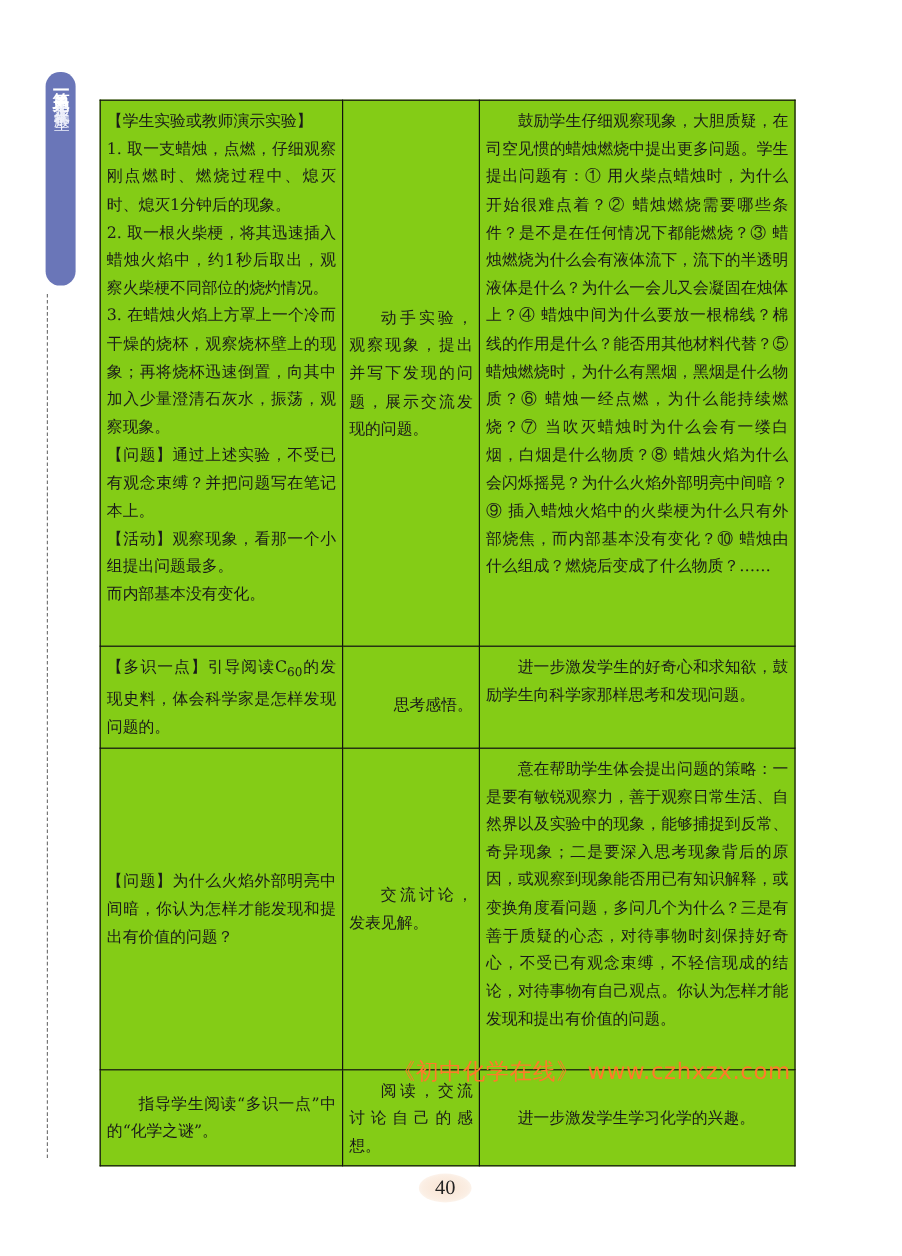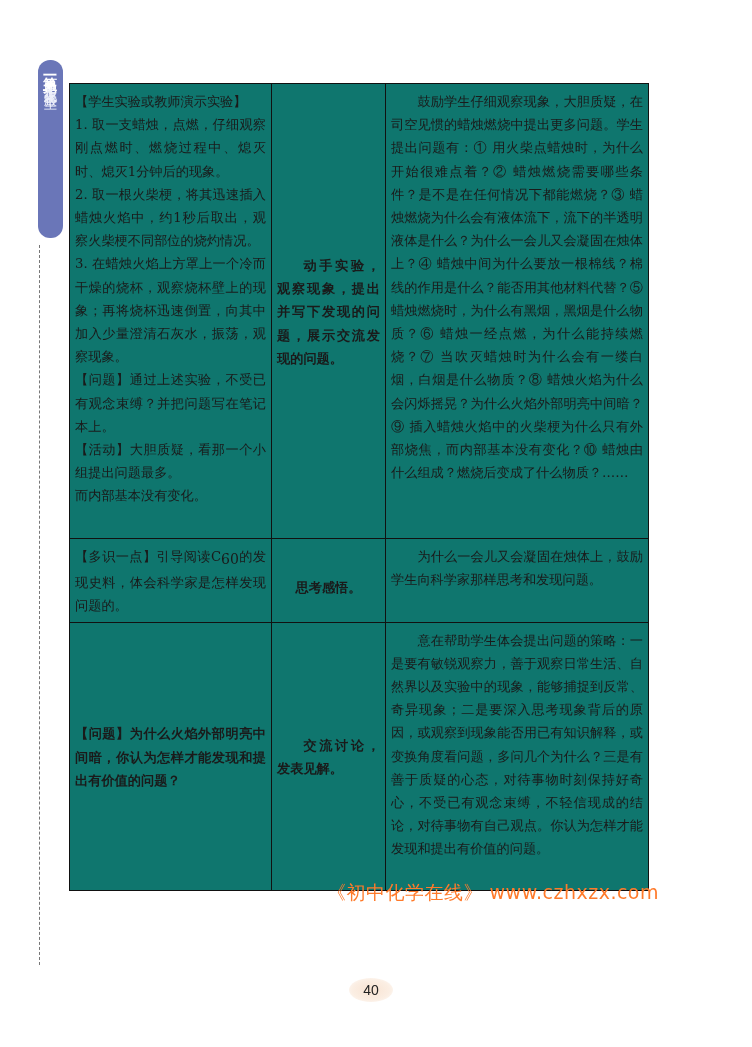--- a/index.html
+++ b/index.html
@@ -21,49 +21,49 @@
   }
   .side-tab .chapter {
     color: #eef0fa; font-size: 13px; line-height: 15px; margin-top: 6px;
     writing-mode: vertical-rl; letter-spacing: 2px;
   }
   .dash-line {
     position: absolute; left: 39px; top: 245px; width: 0; height: 720px;
     border-left: 1px dashed #777;
   }
   .lesson-table {
-    position: absolute; left: 69px; top: 83px; width: 579px;
+    position: absolute; left: 83px; top: 83px; width: 579px;
     border-collapse: collapse; table-layout: fixed;
-    background: #0f766e;
+    background: #84cc16;
   }
   .lesson-table td {
     border: 1.5px solid #111;
     vertical-align: top;
     font-size: 13.2px; line-height: 23.2px;
     padding: 6px 5px 4px 5px;
     text-align: justify;
     word-break: break-all;
   }
-  .lesson-table td.mid { vertical-align: middle; font-weight: bold; }
+  .lesson-table td.mid { vertical-align: middle; }
   .indent { text-indent: 2em; }
   .col1 { width: 202px; }
   .col2 { width: 114px; }
   .col3 { width: 263px; }
-  .sub { font-size: 14px; vertical-align: -3px; }
+  .sub { font-size: 10px; vertical-align: -3px; }
   .watermark {
     position: absolute; left: 327px; top: 880px; font-size: 19px;
     color: #ff7a2a; font-family: "DejaVu Sans", "Liberation Sans", sans-serif;
     white-space: nowrap; letter-spacing: 0.5px;
   }
   .watermark .cn { font-family: Liberation Mono, monospace; font-weight: normal; }
   .page-num {
     position: absolute; left: 349px; top: 978px; width: 44px; height: 24px;
     border-radius: 50%;
     background: radial-gradient(ellipse at center, #f8e3d2 0%, #fbeee3 60%, #ffffff 100%);
-    font-family: Liberation Sans, sans-serif; font-size: 14px;
+    font-family: Liberation Serif, serif; font-size: 17px;
     display: flex; align-items: center; justify-content: center; color: #222;
   }
 </style>
 </head>
 <body>
 
 <div class="side-tab">
   <span class="unit">第一单元</span>
   <span class="chapter">步入化学殿堂</span>
 </div>
@@ -76,52 +76,63 @@
       <col class="col3">
   </colgroup>
   <tbody>
       <tr style="height:455px;">
     <td>
       <div>【学生实验或教师演示实验】</div>
       <div>1. 取一支蜡烛，点燃，仔细观察刚点燃时、燃烧过程中、熄灭时、熄灭1分钟后的现象。</div>
       <div>2. 取一根火柴梗，将其迅速插入蜡烛火焰中，约1秒后取出，观察火柴梗不同部位的烧灼情况。</div>
       <div>3. 在蜡烛火焰上方罩上一个冷而干燥的烧杯，观察烧杯壁上的现象；再将烧杯迅速倒置，向其中加入少量澄清石灰水，振荡，观察现象。</div>
       <div>【问题】通过上述实验，不受已有观念束缚？并把问题写在笔记本上。</div>
-      <div>【活动】大胆质疑，看那一个小组提出问题最多。</div>
+      <div>【活动】观察现象，看那一个小组提出问题最多。</div>
       <div>而内部基本没有变化。</div>
     </td>
     <td class="mid">
       <div class="indent">动手实验，观察现象，提出并写下发现的问题，展示交流发现的问题。</div>
     </td>
     <td>
       <div class="indent">鼓励学生仔细观察现象，大胆质疑，在司空见惯的蜡烛燃烧中提出更多问题。学生提出问题有：① 用火柴点蜡烛时，为什么开始很难点着？② 蜡烛燃烧需要哪些条件？是不是在任何情况下都能燃烧？③ 蜡烛燃烧为什么会有液体流下，流下的半透明液体是什么？为什么一会儿又会凝固在烛体上？④ 蜡烛中间为什么要放一根棉线？棉线的作用是什么？能否用其他材料代替？⑤ 蜡烛燃烧时，为什么有黑烟，黑烟是什么物质？⑥ 蜡烛一经点燃，为什么能持续燃烧？⑦ 当吹灭蜡烛时为什么会有一缕白烟，白烟是什么物质？⑧ 蜡烛火焰为什么会闪烁摇晃？为什么火焰外部明亮中间暗？⑨ 插入蜡烛火焰中的火柴梗为什么只有外部烧焦，而内部基本没有变化？⑩ 蜡烛由什么组成？燃烧后变成了什么物质？……</div>
     </td>
   </tr>
   <tr style="height:80px;">
     <td>
       <div><span>【多识一点】引导阅读C</span><span class="sub">60</span><span>的发现史料，体会科学家是怎样发现问题的。</span></div>
     </td>
     <td class="mid" style="text-align:center;">
-      <div style="text-align:center;margin-top:13px;">思考感悟。</div>
+      <div style="text-align:right;margin-top:13px;">思考感悟。</div>
     </td>
     <td>
-      <div class="indent">为什么一会儿又会凝固在烛体上，鼓励学生向科学家那样思考和发现问题。</div>
+      <div class="indent">进一步激发学生的好奇心和求知欲，鼓励学生向科学家那样思考和发现问题。</div>
     </td>
   </tr>
   <tr style="height:268px;">
     <td class="mid">
       <div>【问题】为什么火焰外部明亮中间暗，你认为怎样才能发现和提出有价值的问题？</div>
     </td>
     <td class="mid">
       <div class="indent">交流讨论，发表见解。</div>
     </td>
     <td>
       <div class="indent">意在帮助学生体会提出问题的策略：一是要有敏锐观察力，善于观察日常生活、自然界以及实验中的现象，能够捕捉到反常、奇异现象；二是要深入思考现象背后的原因，或观察到现象能否用已有知识解释，或变换角度看问题，多问几个为什么？三是有善于质疑的心态，对待事物时刻保持好奇心，不受已有观念束缚，不轻信现成的结论，对待事物有自己观点。你认为怎样才能发现和提出有价值的问题。</div>
     </td>
   </tr>
+  <tr style="height:77px;">
+    <td class="mid">
+      <div class="indent">指导学生阅读“多识一点”中的“化学之谜”。</div>
+    </td>
+    <td class="mid">
+      <div class="indent">阅读，交流讨论自己的感想。</div>
+    </td>
+    <td class="mid">
+      <div class="indent">进一步激发学生学习化学的兴趣。</div>
+    </td>
+  </tr>
 </tbody>
   </table>
 
 <div class="watermark">
   <span class="cn">《初中化学在线》</span>
   <span>www.czhxzx.com</span>
 </div>
 
 <div class="page-num">40</div>
 

